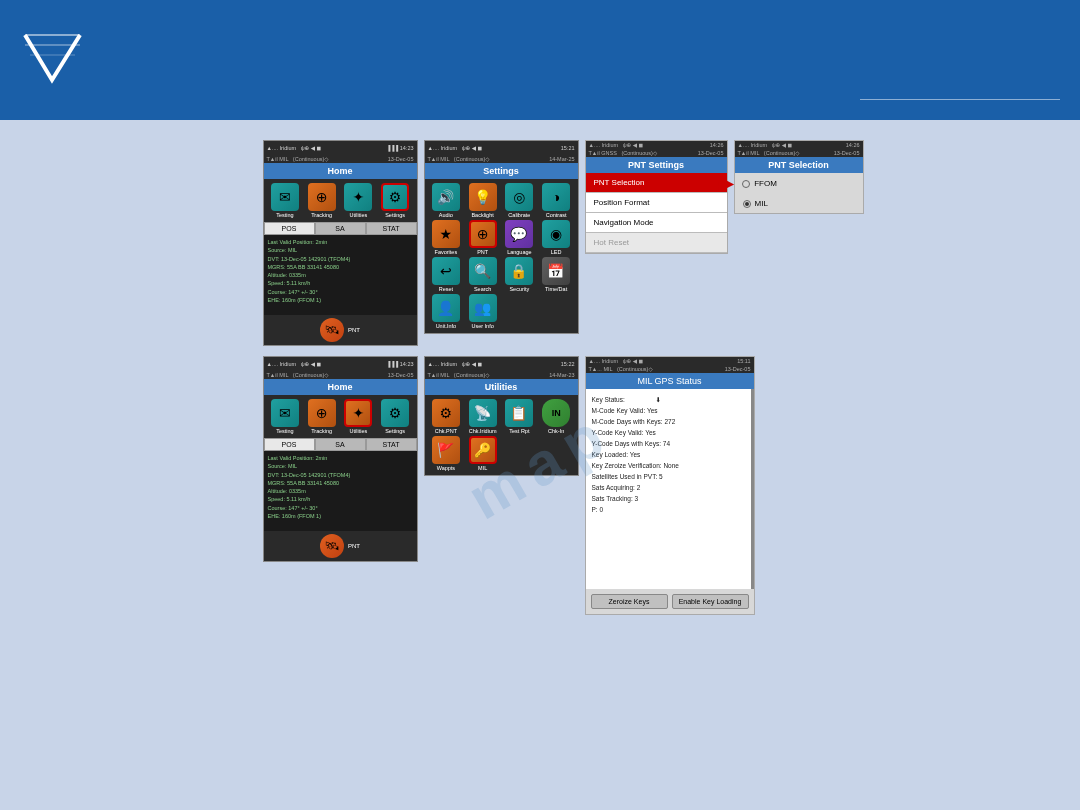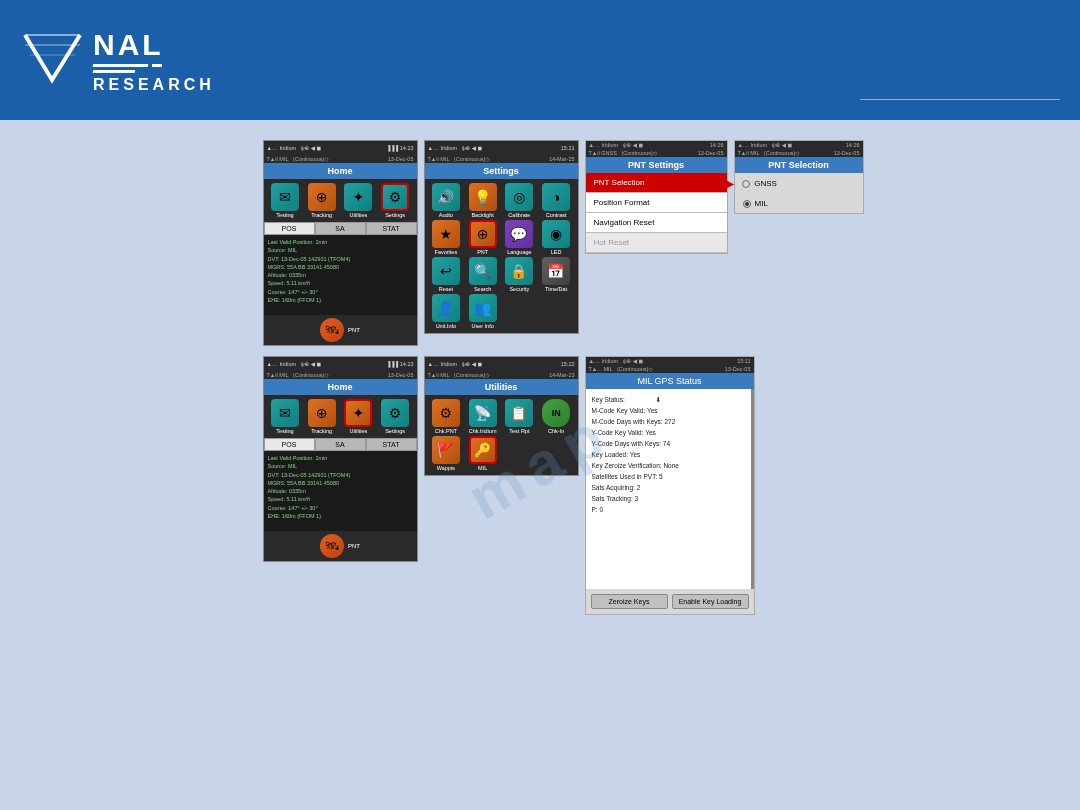--- a/index.html
+++ b/index.html
@@ -335,31 +335,20 @@
   <div class="logo-area">
     <div style="display:flex; align-items:flex-start; gap:8px;">
 
       <svg width="65" height="70" viewBox="0 0 65 70">
 
         <polyline points="5,10 32,55 60,10" fill="none" stroke="white" stroke-width="4"></polyline>
         <line x1="5" y1="10" x2="60" y2="10" stroke="white" stroke-width="2" opacity="0.5"></line>
         <line x1="5" y1="20" x2="60" y2="20" stroke="white" stroke-width="1.5" opacity="0.4"></line>
         <line x1="10" y1="30" x2="55" y2="30" stroke="white" stroke-width="1" opacity="0.3"></line>
       </svg>
-      <div style="margin-top: 5px;">
-        <div style="color:white; font-size:30px; font-weight:900; letter-spacing:3px; line-height:1;">NAL</div>
-        <div style="display:flex; align-items:center; gap:4px; margin-top:4px;">
-          <div style="width:55px; height:2.5px; background:white; transform:skewX(-15deg);"></div>
-          <div style="width:10px; height:2.5px; background:white;"></div>
-        </div>
-        <div style="display:flex; align-items:center; gap:4px; margin-top:3px;">
-          <div style="width:42px; height:2.5px; background:white; transform:skewX(-15deg);"></div>
-        </div>
-        <div style="color:white; font-size:16px; font-weight:600; letter-spacing:4px; margin-top:4px; text-transform:uppercase;">RESEARCH</div>
-      </div>
     </div>
   </div>
   <div class="header-line"></div>
 </div>
 
 <div class="main-content" style="position:relative;">
 
   <div class="watermark">map</div>
 
   <div class="content-rows">
@@ -495,21 +484,21 @@
           <span>13-Dec-05</span>
         </div>
         <div class="pnt-settings-title">PNT Settings</div>
         <div class="pnt-settings-item selected">
           <span>PNT Selection</span>
         </div>
         <div class="pnt-settings-item">
           <span>Position Format</span>
         </div>
         <div class="pnt-settings-item">
-          <span>Navigation Reset</span>
+          <span>Navigation Mode</span>
         </div>
         <div class="pnt-settings-item grayed">
           <span>Hot Reset</span>
         </div>
       </div>
 
       <div class="pnt-selection-panel" style="position:relative;">
         <div style="background:#2a2a2a; color:#aaa; font-size:5.5px; padding:1px 3px; display:flex; justify-content:space-between;">
           <span>▲.... Iridium &nbsp; ψ⊕ ◀ ◼</span>
           <span>14:26</span>
@@ -517,21 +506,21 @@
         <div style="background:#2a2a2a; color:#aaa; font-size:5.5px; padding:1px 3px; display:flex; justify-content:space-between;">
           <span>T▲il MIL &nbsp; (Continuous)◇</span>
           <span>13-Dec-05</span>
         </div>
         <div class="pnt-selection-title">PNT Selection</div>
 
         <div style="position:absolute; left:-16px; top:36px; color:#cc0000; font-size:14px; z-index:5;">▶</div>
         <div class="pnt-selection-item">
           <div style="position:relative; left:-16px; top:0; color:#cc0000; font-size:10px; margin-right:-12px;">▶</div>
           <div class="radio-dot"></div>
-          <span>GNSS</span>
+          <span>FFOM</span>
         </div>
         <div class="pnt-selection-item">
           <div class="radio-dot selected"></div>
           <span>MIL</span>
         </div>
       </div>
     </div>
 
     <div class="screens-row">
 

